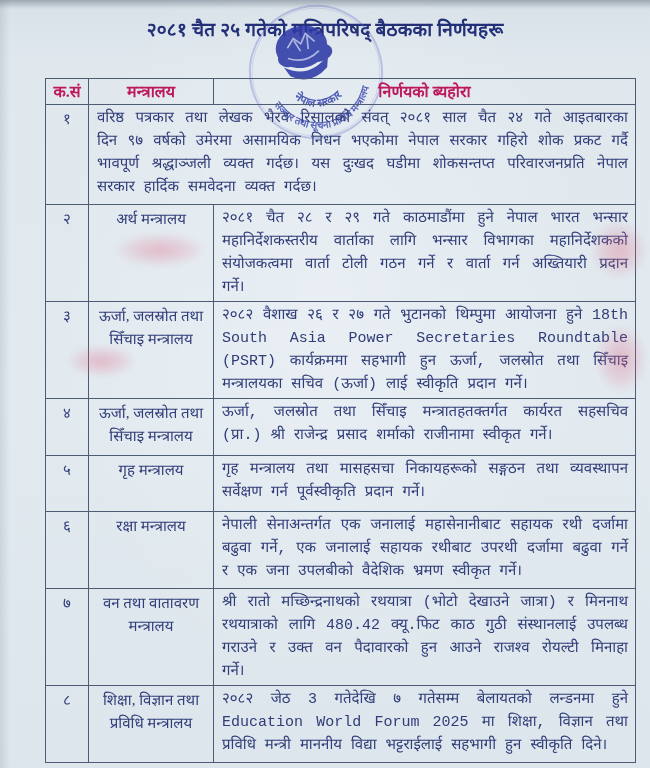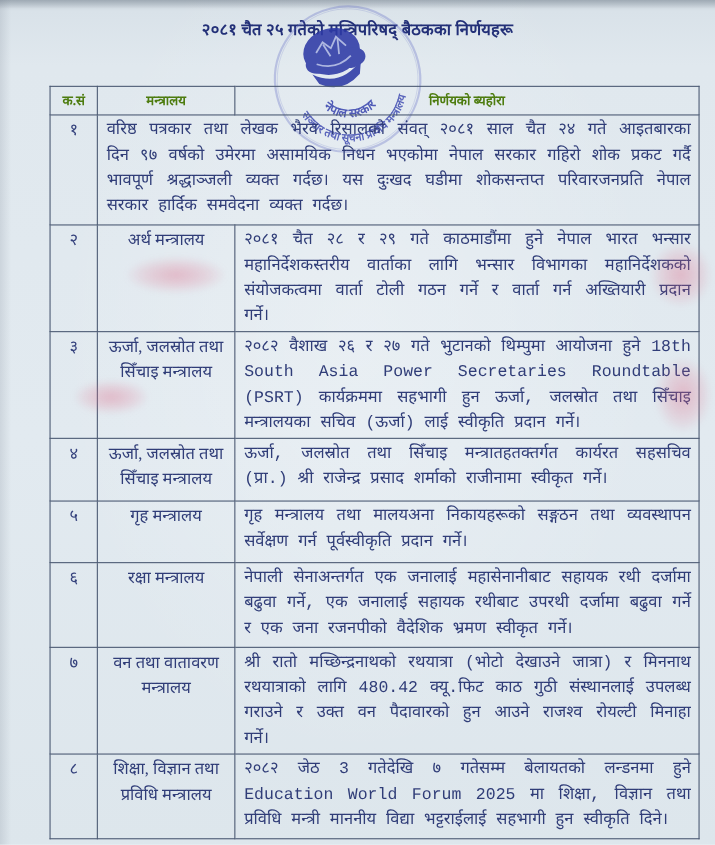--- a/index.html
+++ b/index.html
@@ -11,41 +11,41 @@
       linear-gradient(180deg,#c3ccd4 0px,#d9e2e9 10px,#e0e8ee 60px,#e2eaf0 400px,#dde6ec 768px);
   }
   
   .scan-edge-top{position:absolute;left:0;top:0;width:650px;height:8px;
     background:linear-gradient(180deg,rgba(90,105,120,.35),rgba(90,105,120,0));pointer-events:none;}
   .scan-edge-left{position:absolute;left:0;top:0;width:10px;height:768px;
     background:linear-gradient(90deg,rgba(110,120,135,.18),rgba(110,120,135,0));pointer-events:none;}
 
   .doc-title{
     position:absolute;left:0;top:16px;width:650px;text-align:center;
-    font-size:15px;font-weight:bold;color:#233078;letter-spacing:.2px;
+    font-size:19px;font-weight:bold;color:#233078;letter-spacing:.2px;
   }
 
   
   .stamp{position:absolute;left:236px;top:0px;width:170px;height:150px;pointer-events:none;}
 
   table.decisions{
     position:absolute;left:45px;top:78px;width:590px;
     border-collapse:collapse;table-layout:fixed;
     color:#303d78;
   }
   table.decisions col.c1{width:43px;}
   table.decisions col.c2{width:125px;}
   table.decisions col.c3{width:422px;}
   table.decisions th,table.decisions td{
     border:1.6px solid #4d5b74;vertical-align:top;
     font-size:15px;line-height:23px;
   }
   table.decisions thead th{
-    height:25px;font-weight:bold;font-size:12px;
-    color:#4d7c0f;padding:0;vertical-align:middle;line-height:25px;
+    height:25px;font-weight:bold;font-size:16px;
+    color:#be185d;padding:0;vertical-align:middle;line-height:25px;
   }
   td.sn{text-align:center;padding-top:3px;color:#34417c;}
   td.ministry{text-align:center;padding:3px 4px 0 4px;}
   td.decision{text-align:justify;padding:2px 7px 2px 8px;font-family:Liberation Mono, monospace;}
   td.decision.merged{}
 
   
   .bleed{position:absolute;border-radius:50%;filter:blur(3px);pointer-events:none;
     background:radial-gradient(ellipse,rgba(221,105,135,.38) 0%,rgba(221,105,135,.18) 45%,rgba(221,105,135,0) 75%);}
   .bleed.b1{left:116px;top:234px;width:88px;height:32px;}
@@ -122,26 +122,26 @@
         <td class="decision">२०८२ वैशाख २६ र २७ गते भुटानको थिम्पुमा आयोजना हुने 18th South Asia Power Secretaries Roundtable (PSRT) कार्यक्रममा सहभागी हुन ऊर्जा, जलस्रोत तथा सिँचाइ मन्त्रालयका सचिव (ऊर्जा) लाई स्वीकृति प्रदान गर्ने।</td>
       </tr>
       <tr style="height: 57px;">
         <td class="sn">४</td>
         <td class="ministry">ऊर्जा, जलस्रोत तथा सिँचाइ मन्त्रालय</td>
         <td class="decision">ऊर्जा, जलस्रोत तथा सिँचाइ मन्त्रातहतक्तर्गत कार्यरत सहसचिव (प्रा.) श्री राजेन्द्र प्रसाद शर्माको राजीनामा स्वीकृत गर्ने।</td>
       </tr>
       <tr style="height: 56px;">
         <td class="sn">५</td>
         <td class="ministry">गृह मन्त्रालय</td>
-        <td class="decision">गृह मन्त्रालय तथा मालयअना निकायहरूको सङ्गठन तथा व्यवस्थापन सर्वेक्षण गर्न पूर्वस्वीकृति प्रदान गर्ने।</td>
+        <td class="decision">गृह मन्त्रालय तथा मासहसचा निकायहरूको सङ्गठन तथा व्यवस्थापन सर्वेक्षण गर्न पूर्वस्वीकृति प्रदान गर्ने।</td>
       </tr>
       <tr style="height: 77px;">
         <td class="sn">६</td>
         <td class="ministry">रक्षा मन्त्रालय</td>
-        <td class="decision">नेपाली सेनाअन्तर्गत एक जनालाई महासेनानीबाट सहायक रथी दर्जामा बढुवा गर्ने, एक जनालाई सहायक रथीबाट उपरथी दर्जामा बढुवा गर्ने र एक जना रजनपीको वैदेशिक भ्रमण स्वीकृत गर्ने।</td>
+        <td class="decision">नेपाली सेनाअन्तर्गत एक जनालाई महासेनानीबाट सहायक रथी दर्जामा बढुवा गर्ने, एक जनालाई सहायक रथीबाट उपरथी दर्जामा बढुवा गर्ने र एक जना उपलबीको वैदेशिक भ्रमण स्वीकृत गर्ने।</td>
       </tr>
       <tr style="height: 95px;">
         <td class="sn">७</td>
         <td class="ministry">वन तथा वातावरण मन्त्रालय</td>
         <td class="decision">श्री रातो मच्छिन्द्रनाथको रथयात्रा (भोटो देखाउने जात्रा) र मिननाथ रथयात्राको लागि 480.42 क्यू.फिट काठ गुठी संस्थानलाई उपलब्ध गराउने र उक्त वन पैदावारको हुन आउने राजश्व रोयल्टी मिनाहा गर्ने।</td>
       </tr>
       <tr style="height: 77px;">
         <td class="sn">८</td>
         <td class="ministry">शिक्षा, विज्ञान तथा प्रविधि मन्त्रालय</td>
         <td class="decision">२०८२ जेठ 3 गतेदेखि ७ गतेसम्म बेलायतको लन्डनमा हुने Education World Forum 2025 मा शिक्षा, विज्ञान तथा प्रविधि मन्त्री माननीय विद्या भट्टराईलाई सहभागी हुन स्वीकृति दिने।</td>

